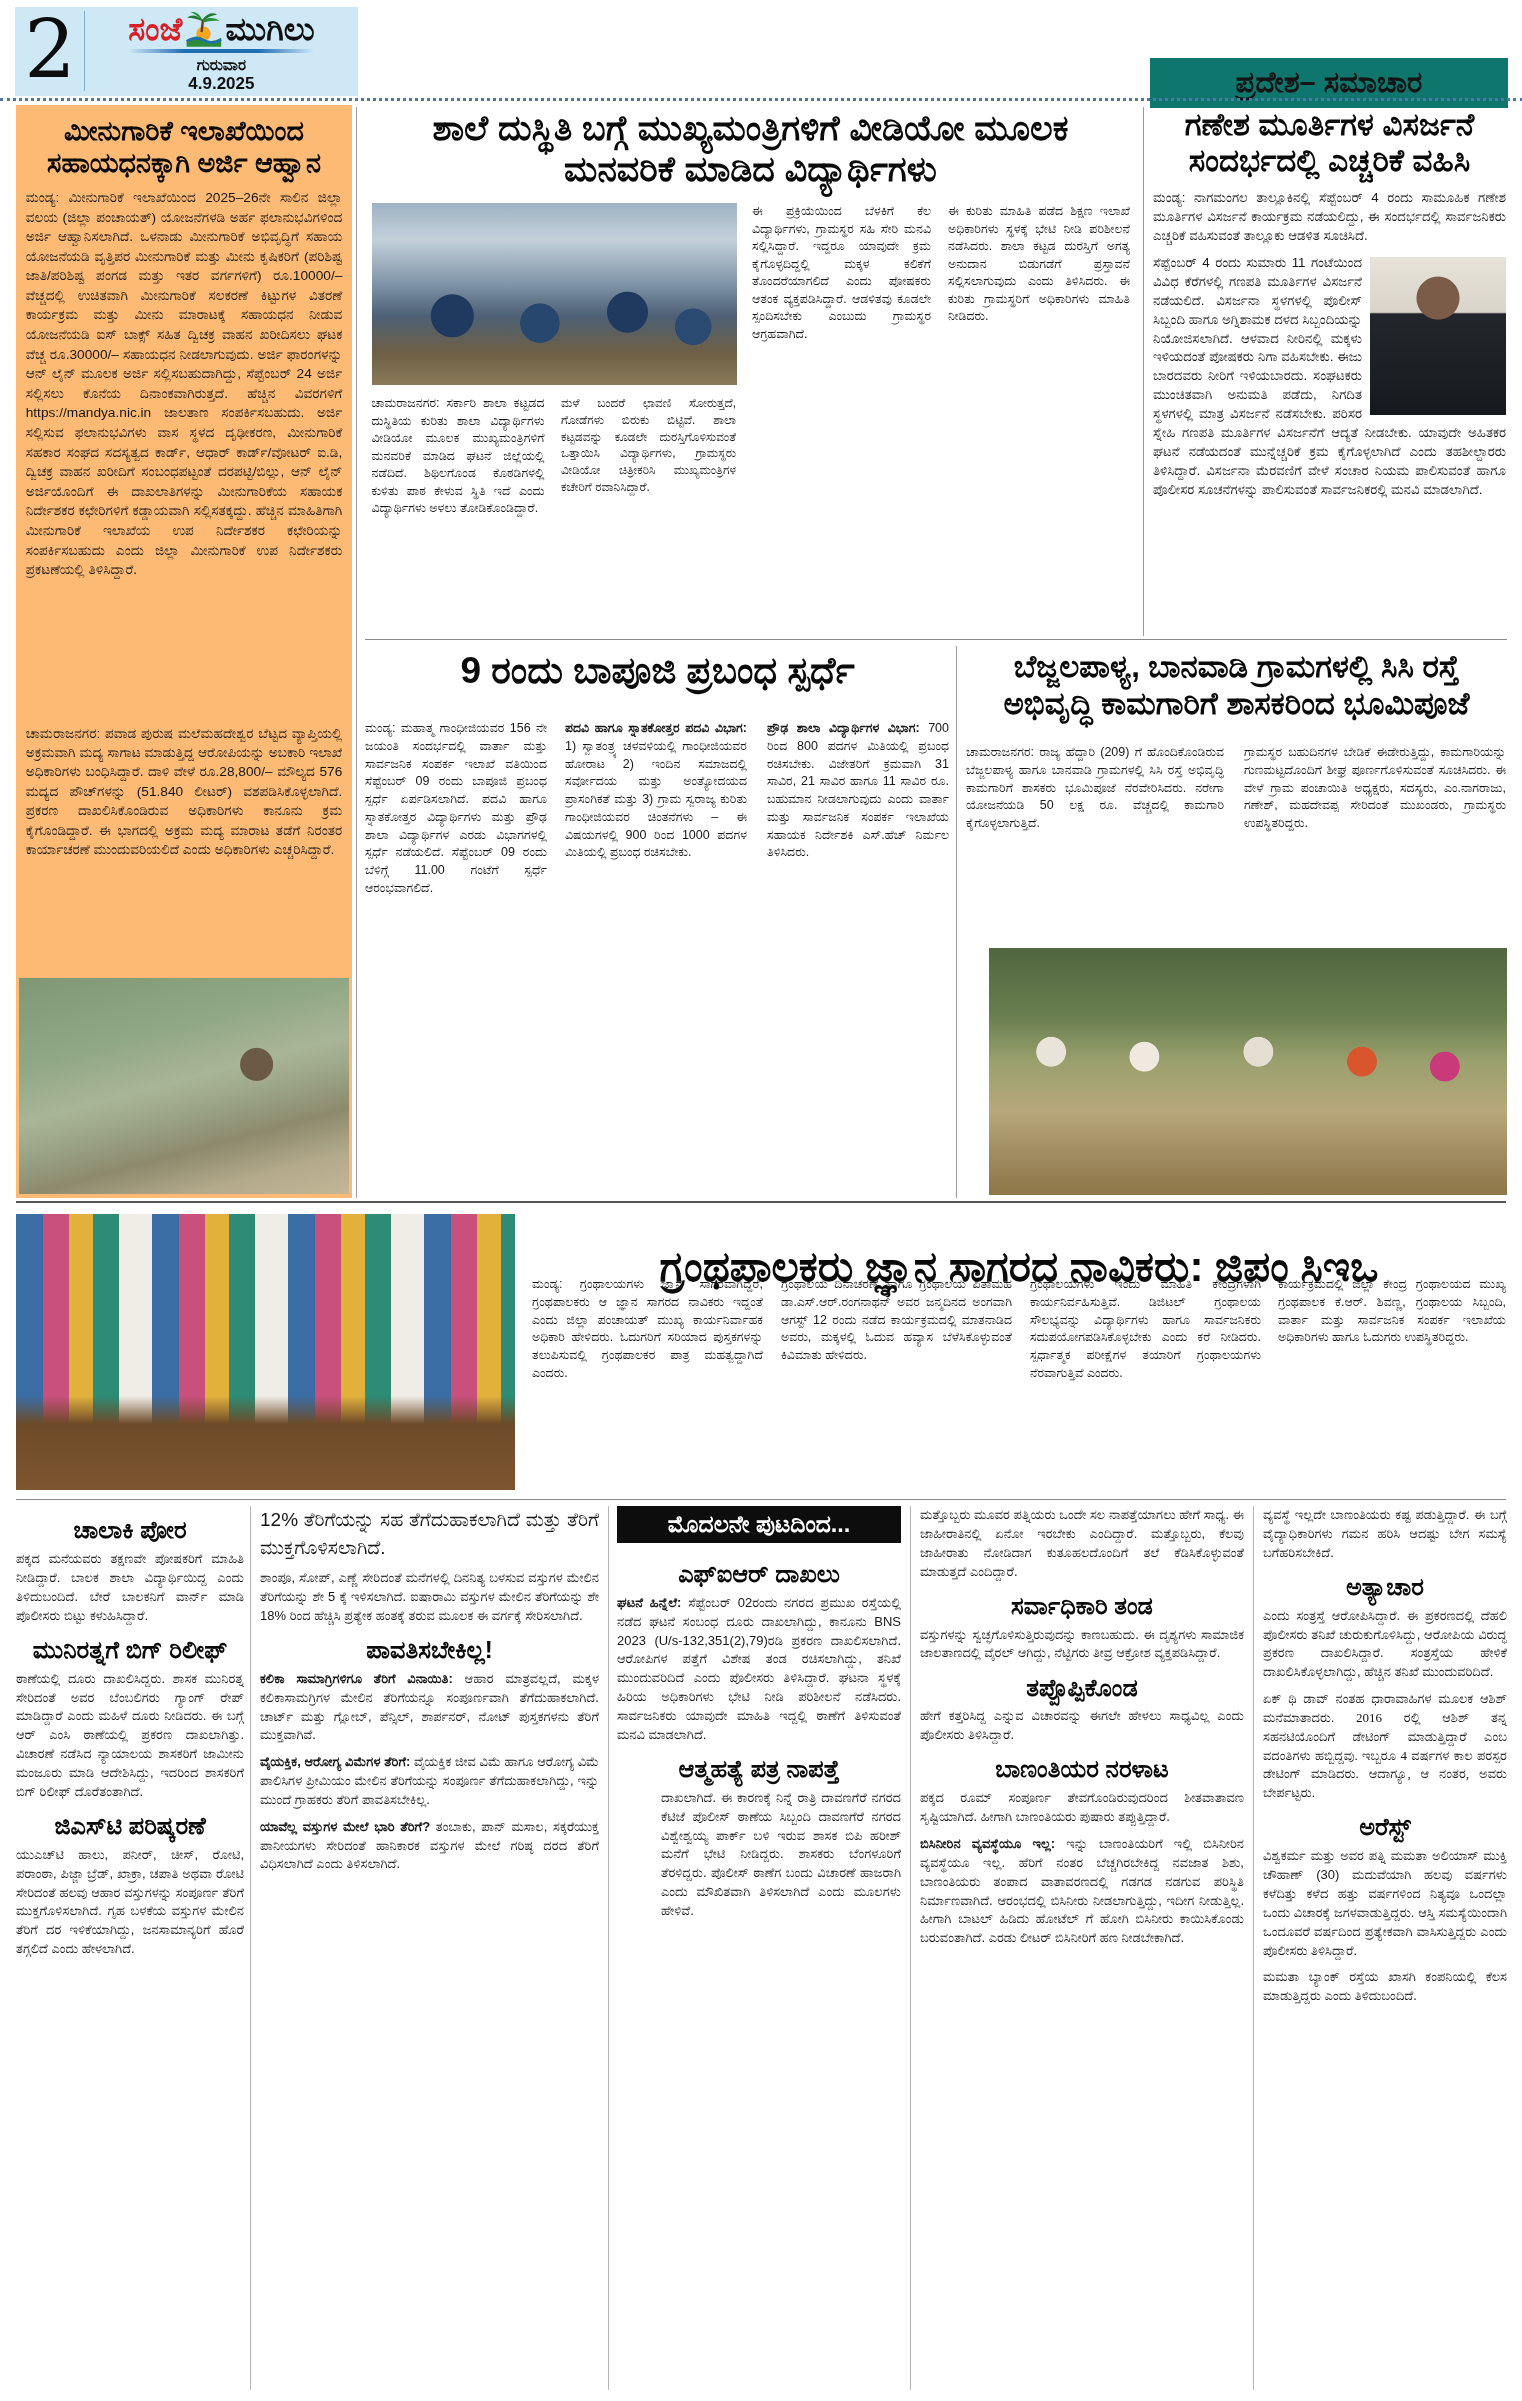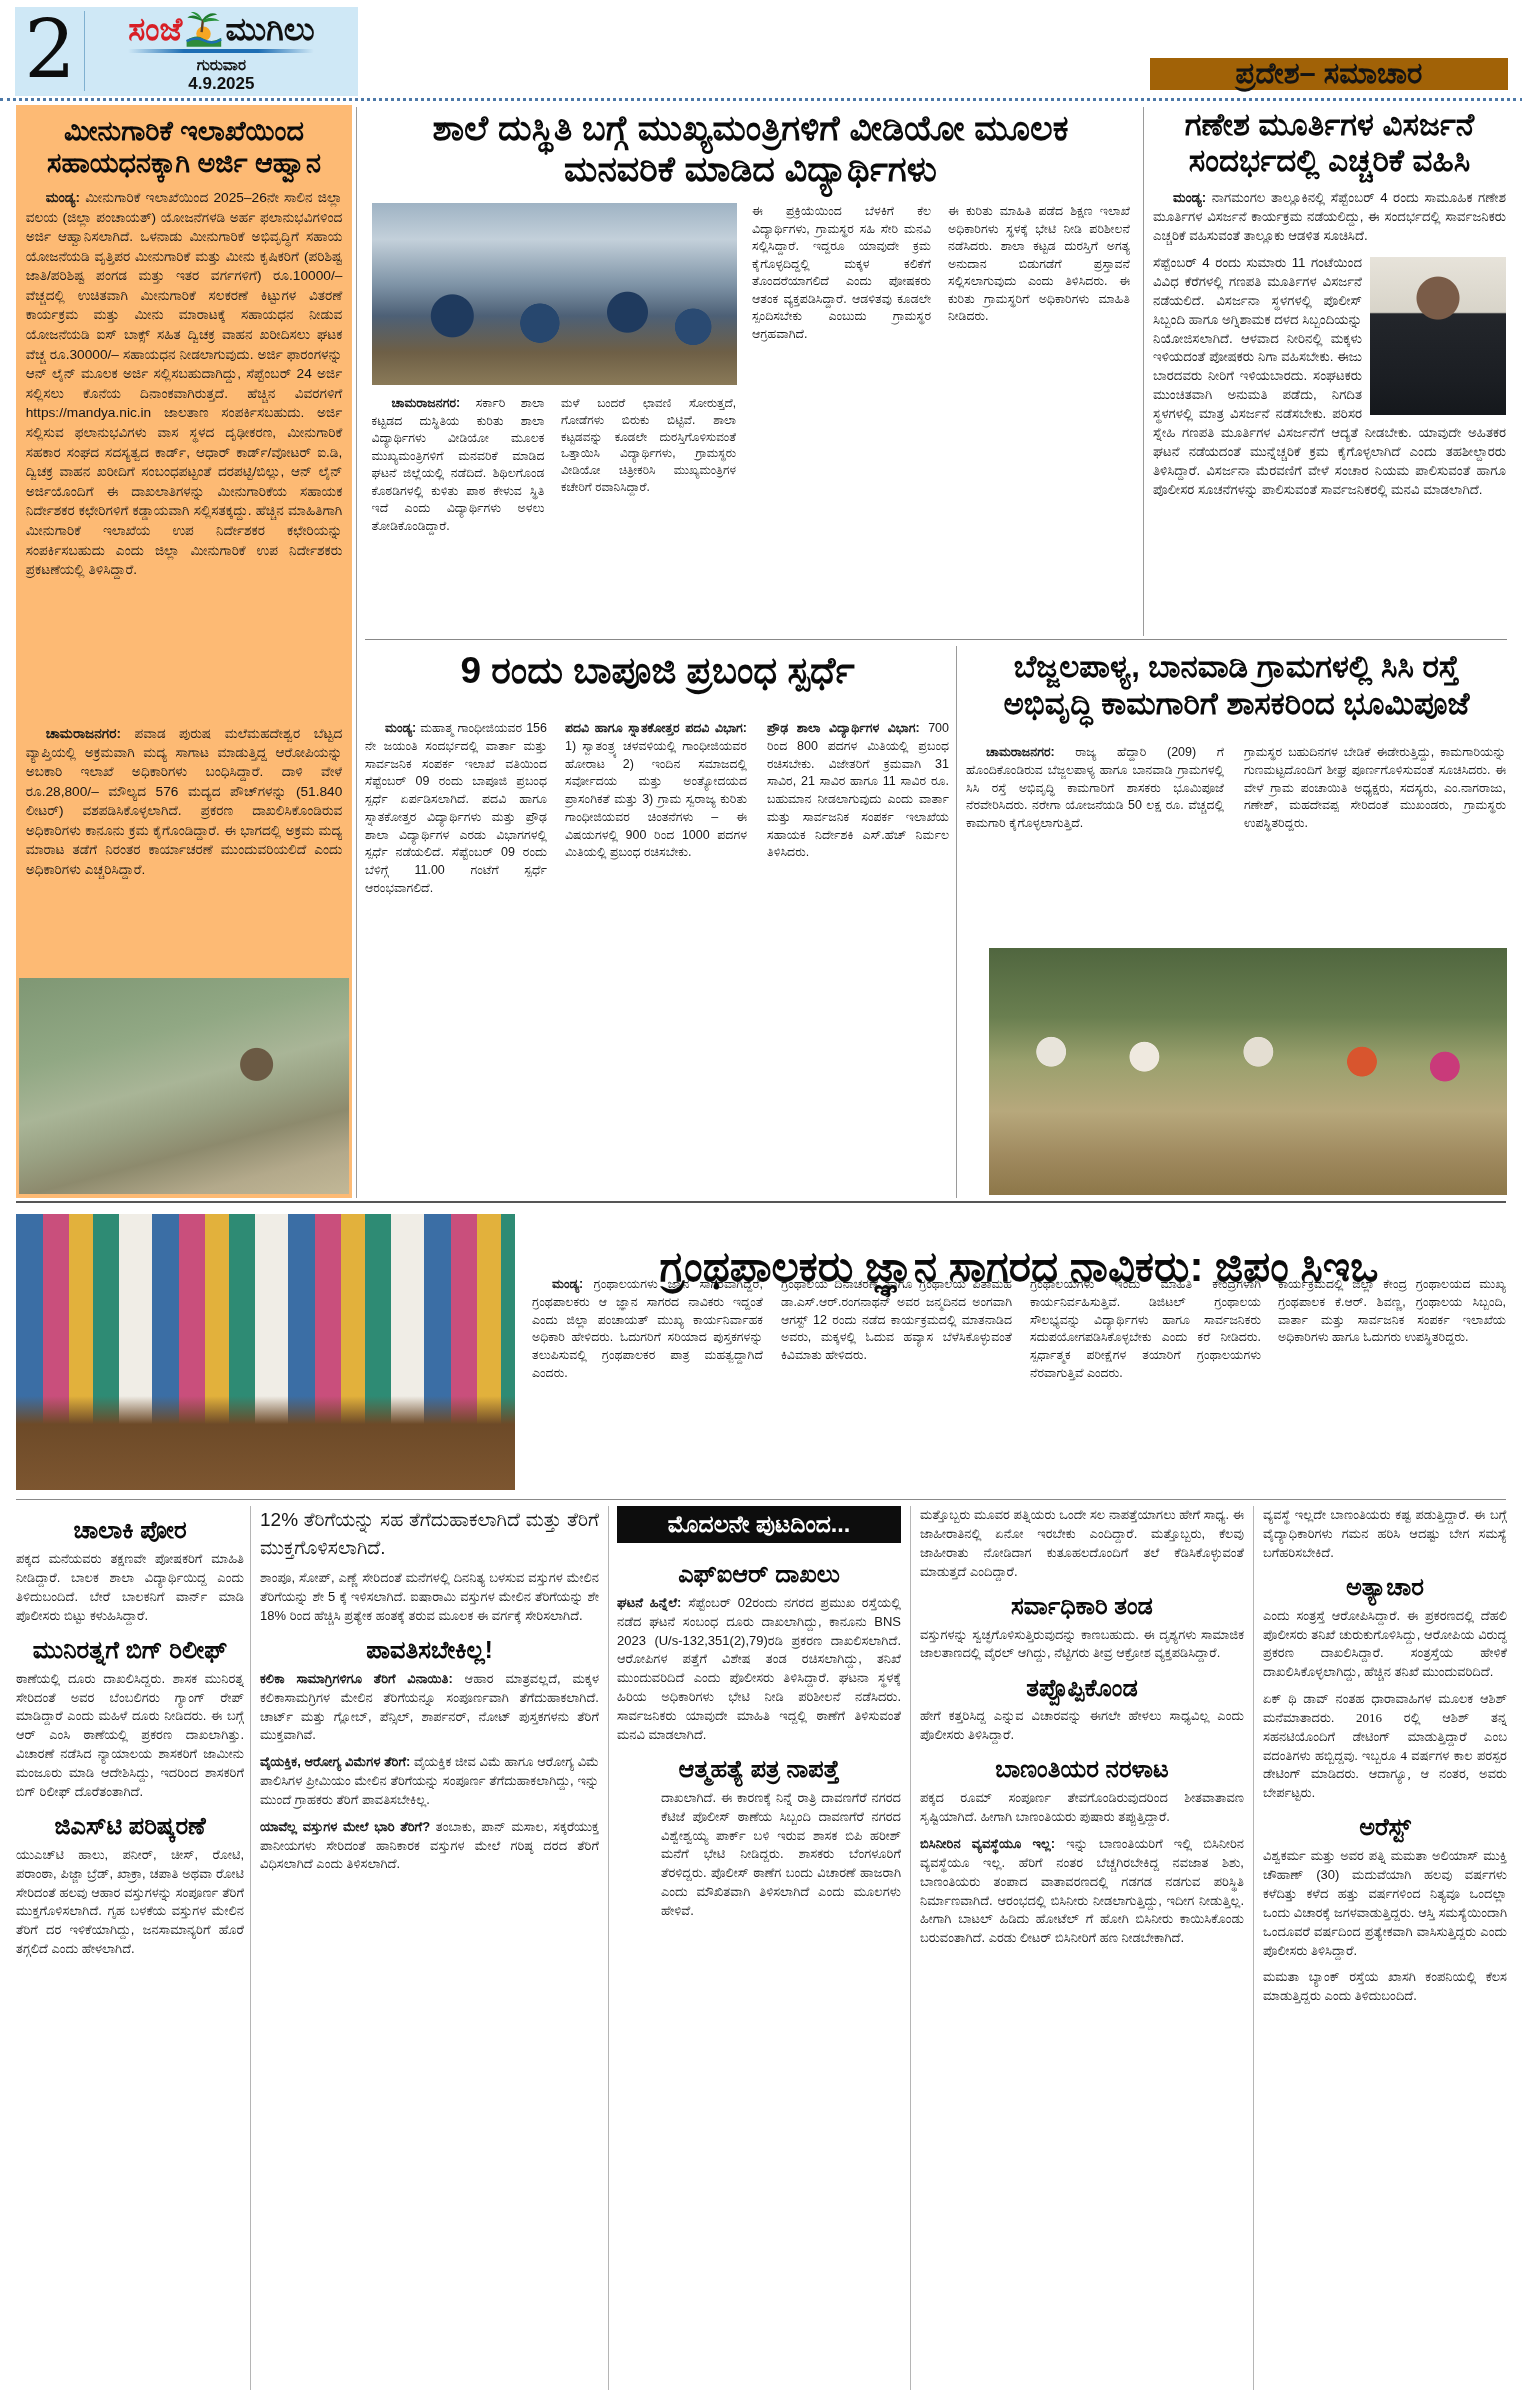--- a/index.html
+++ b/index.html
@@ -12,27 +12,27 @@
            line-height:84px;padding:0 8px 0 9.7px;color:#0d0d0d;}
   .mastdiv{width:1.6px;background:#7fb0d0;margin:4.8px 0;}
   .mastmain{flex:1;display:flex;flex-direction:column;align-items:center;justify-content:flex-start;padding-top:4.8px;}
   .logorow{display:flex;align-items:center;gap:3.2px;}
   .logo-red{color:#d81f26;font-weight:800;font-size:32px;line-height:34px;}
   .logo-black{color:#101010;font-weight:800;font-size:32px;line-height:34px;}
   .logoline{width:186px;height:4px;border-radius:2.4px;margin-top:1.6px;
             background:linear-gradient(90deg,rgba(30,110,180,0) 0%,#1e6eb4 30%,#1e6eb4 70%,rgba(30,110,180,0) 100%);}
   .mday{font-size:15.3px;font-weight:700;margin-top:3.2px;color:#111;}
   .mdate{font-size:17px;font-weight:700;color:#111;}
-  .secband{left:1150px;top:58px;width:358px;height:32px;background:#a16207;display:flex;align-items:center;justify-content:center;
+  .secband{left:1150px;top:58px;width:358px;height:50px;background:#0f766e;display:flex;align-items:center;justify-content:center;
            font-size:29px;font-weight:700;color:#141414;}
   .dotrule{left:0;top:98px;width:1523px;height:0;border-top:3.2px dotted #4d79a8;}
   
   .hl{font-weight:800;color:#0b0b0b;text-align:center;line-height:1.18;}
   .bodytxt{text-align:justify;color:#161616;}
-  .dl{font-weight:700;margin-left:20px;}
+  .dl{font-weight:400;}
   .lead{font-weight:800;}
   .greenbox{background:#fdba74;}
   .vr{position:absolute;width:0.8px;background:#9a9a9a;}
   .hrr{position:absolute;height:1.6px;background:#555;}
   .subhead{font-weight:800;text-align:center;font-size:24px;line-height:1.1;margin:11.3px 0 6.5px;color:#0b0b0b;}
   .band{background:#0d0d0d;color:#ffffff;font-weight:800;text-align:center;font-size:23.4px;line-height:37px;height:37px;}
   .colflow{overflow:hidden;}
   p{margin:0 0 8px 0;}
   
   .photo{position:absolute;overflow:hidden;}

